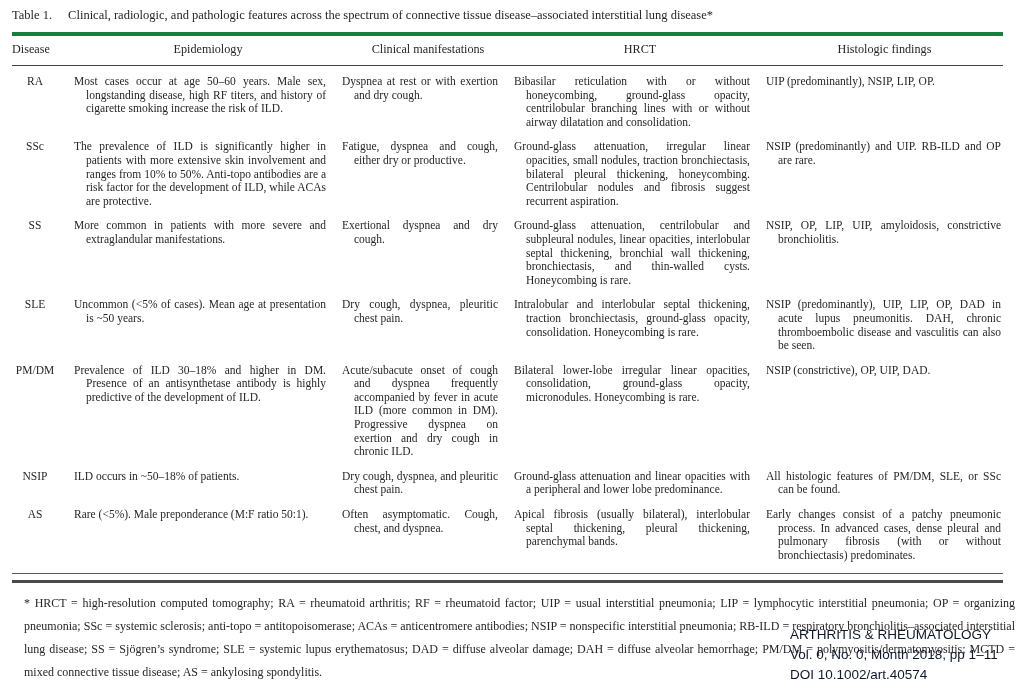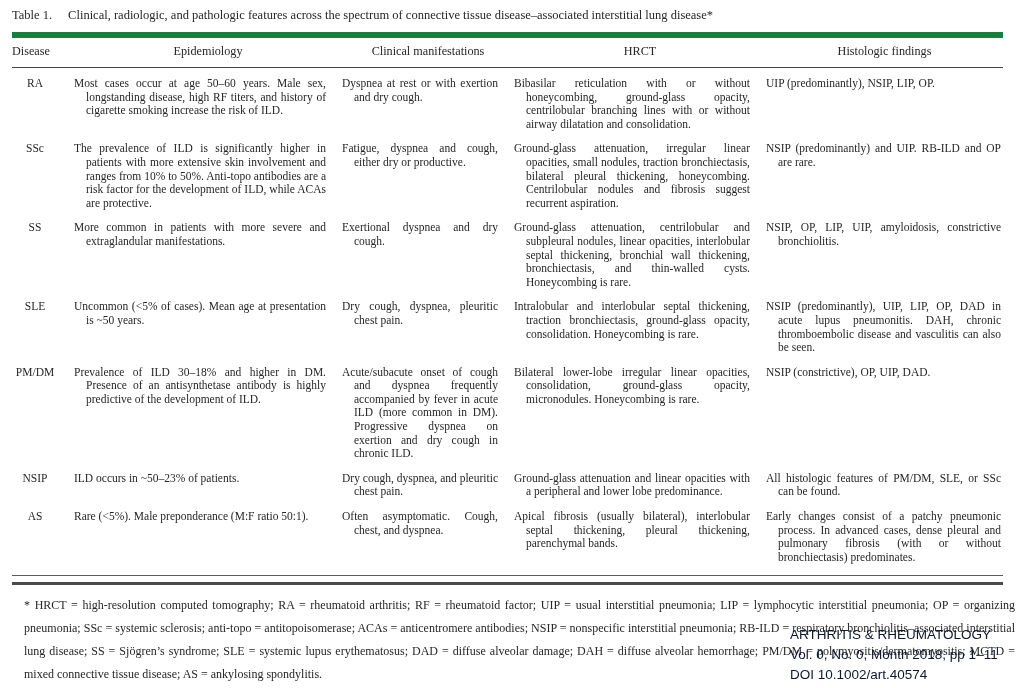--- a/index.html
+++ b/index.html
@@ -17,21 +17,21 @@
     box-sizing: border-box;
   }
   
   .caption { font-size: 12.5px; line-height: 15px; margin: 2px 0 9px 0; }
   .cap-label { font-weight: normal; margin-right: 16px; }
   
   table.features {
     width: 991px;
     border-collapse: collapse;
     table-layout: fixed;
-    border-top: 6px solid #15803d;
+    border-top: 4px solid #15803d;
   }
   thead th {
     font-weight: normal;
     font-size: 12.2px;
     text-align: center;
     padding: 6px 0 8px 0;
     border-bottom: 1px solid #444444;
   }
   thead th.th-disease { text-align: left; }
   tbody td {
@@ -130,21 +130,21 @@
       </tr>
       <tr>
         <td class="cell-disease">PM/DM</td>
         <td class="cell-hang">Prevalence of ILD 30–18% and higher in DM. Presence of an antisynthetase antibody is highly predictive of the development of ILD.</td>
         <td class="cell-hang">Acute/subacute onset of cough and dyspnea frequently accompanied by fever in acute ILD (more common in DM). Progressive dyspnea on exertion and dry cough in chronic ILD.</td>
         <td class="cell-hang">Bilateral lower-lobe irregular linear opacities, consolidation, ground-glass opacity, micronodules. Honeycombing is rare.</td>
         <td class="cell-hang">NSIP (constrictive), OP, UIP, DAD.</td>
       </tr>
       <tr>
         <td class="cell-disease">NSIP</td>
-        <td class="cell-hang">ILD occurs in ~50–23% of patients.</td>
+        <td class="cell-hang">ILD occurs in ~50–18% of patients.</td>
         <td class="cell-hang">Dry cough, dyspnea, and pleuritic chest pain.</td>
         <td class="cell-hang">Ground-glass attenuation and linear opacities with a peripheral and lower lobe predominance.</td>
         <td class="cell-hang">All histologic features of PM/DM, SLE, or SSc can be found.</td>
       </tr>
       <tr>
         <td class="cell-disease">AS</td>
         <td class="cell-hang">Rare (&lt;5%). Male preponderance (M:F ratio 50:1).</td>
         <td class="cell-hang">Often asymptomatic. Cough, chest, and dyspnea.</td>
         <td class="cell-hang">Apical fibrosis (usually bilateral), interlobular septal thickening, pleural thickening, parenchymal bands.</td>
         <td class="cell-hang">Early changes consist of a patchy pneumonic process. In advanced cases, dense pleural and pulmonary fibrosis (with or without bronchiectasis) predominates.</td>

